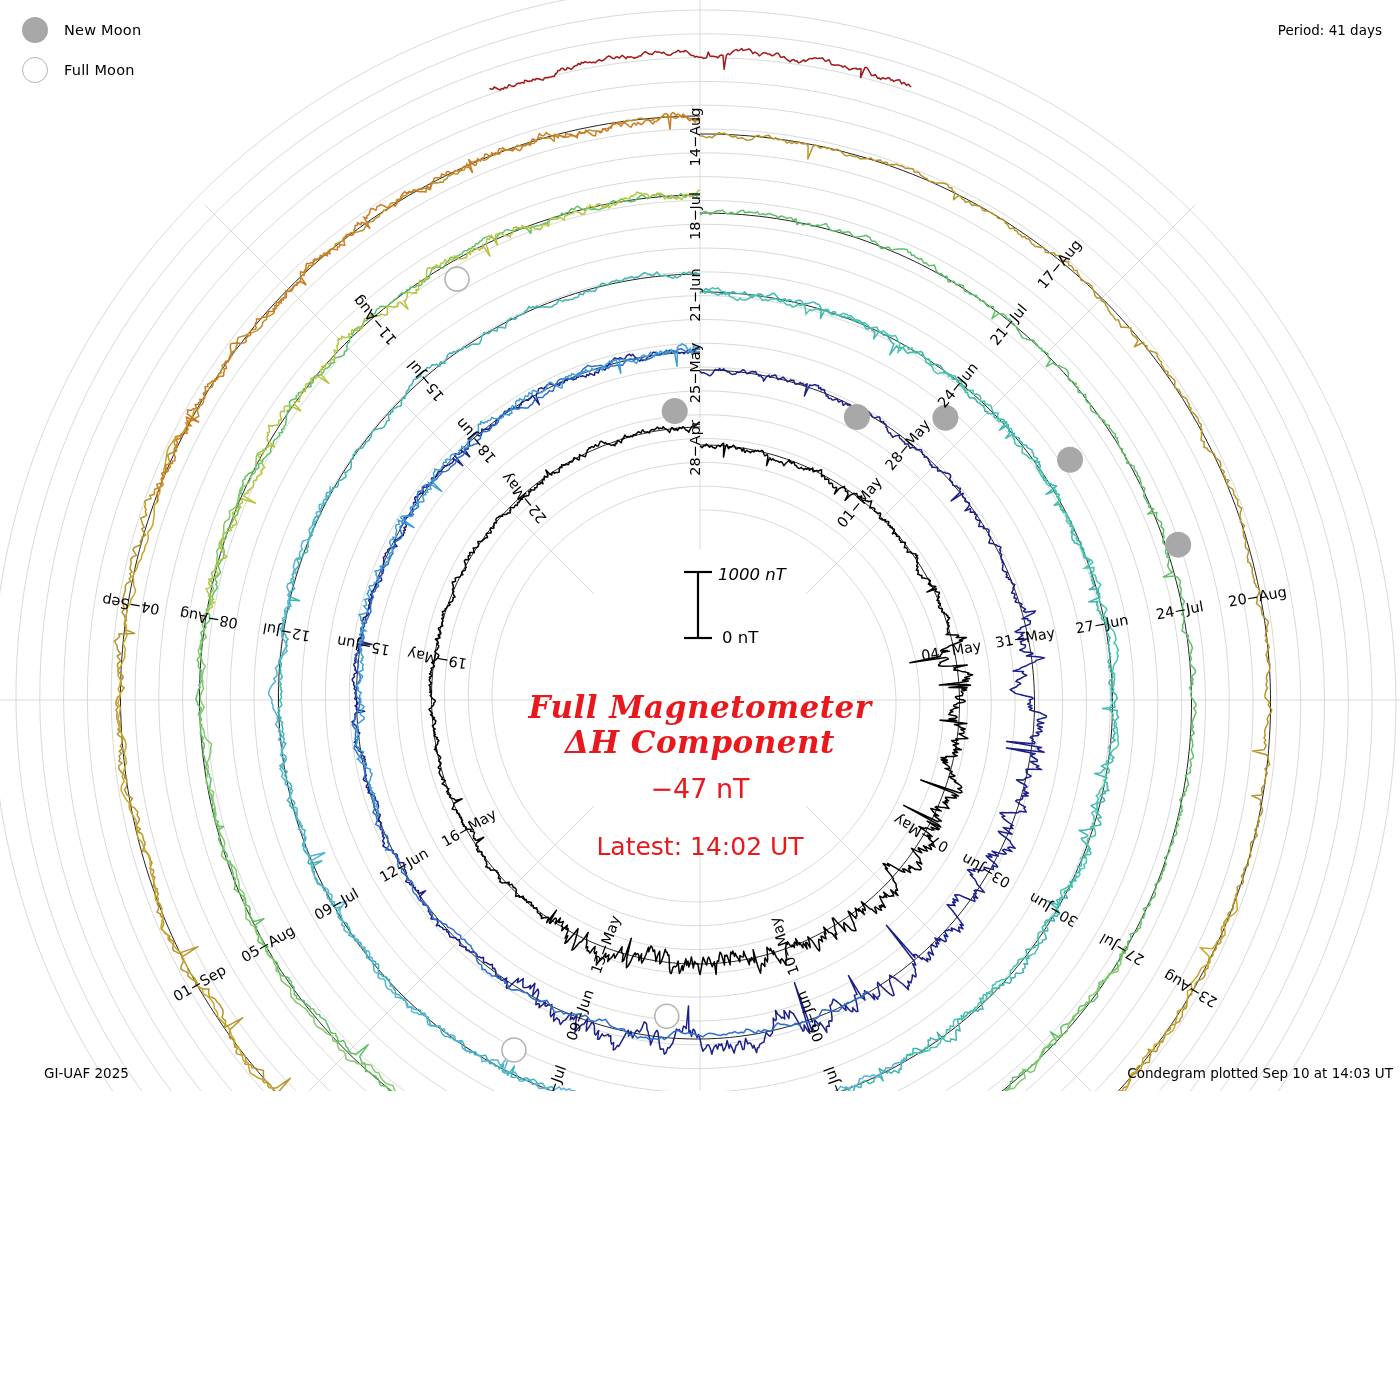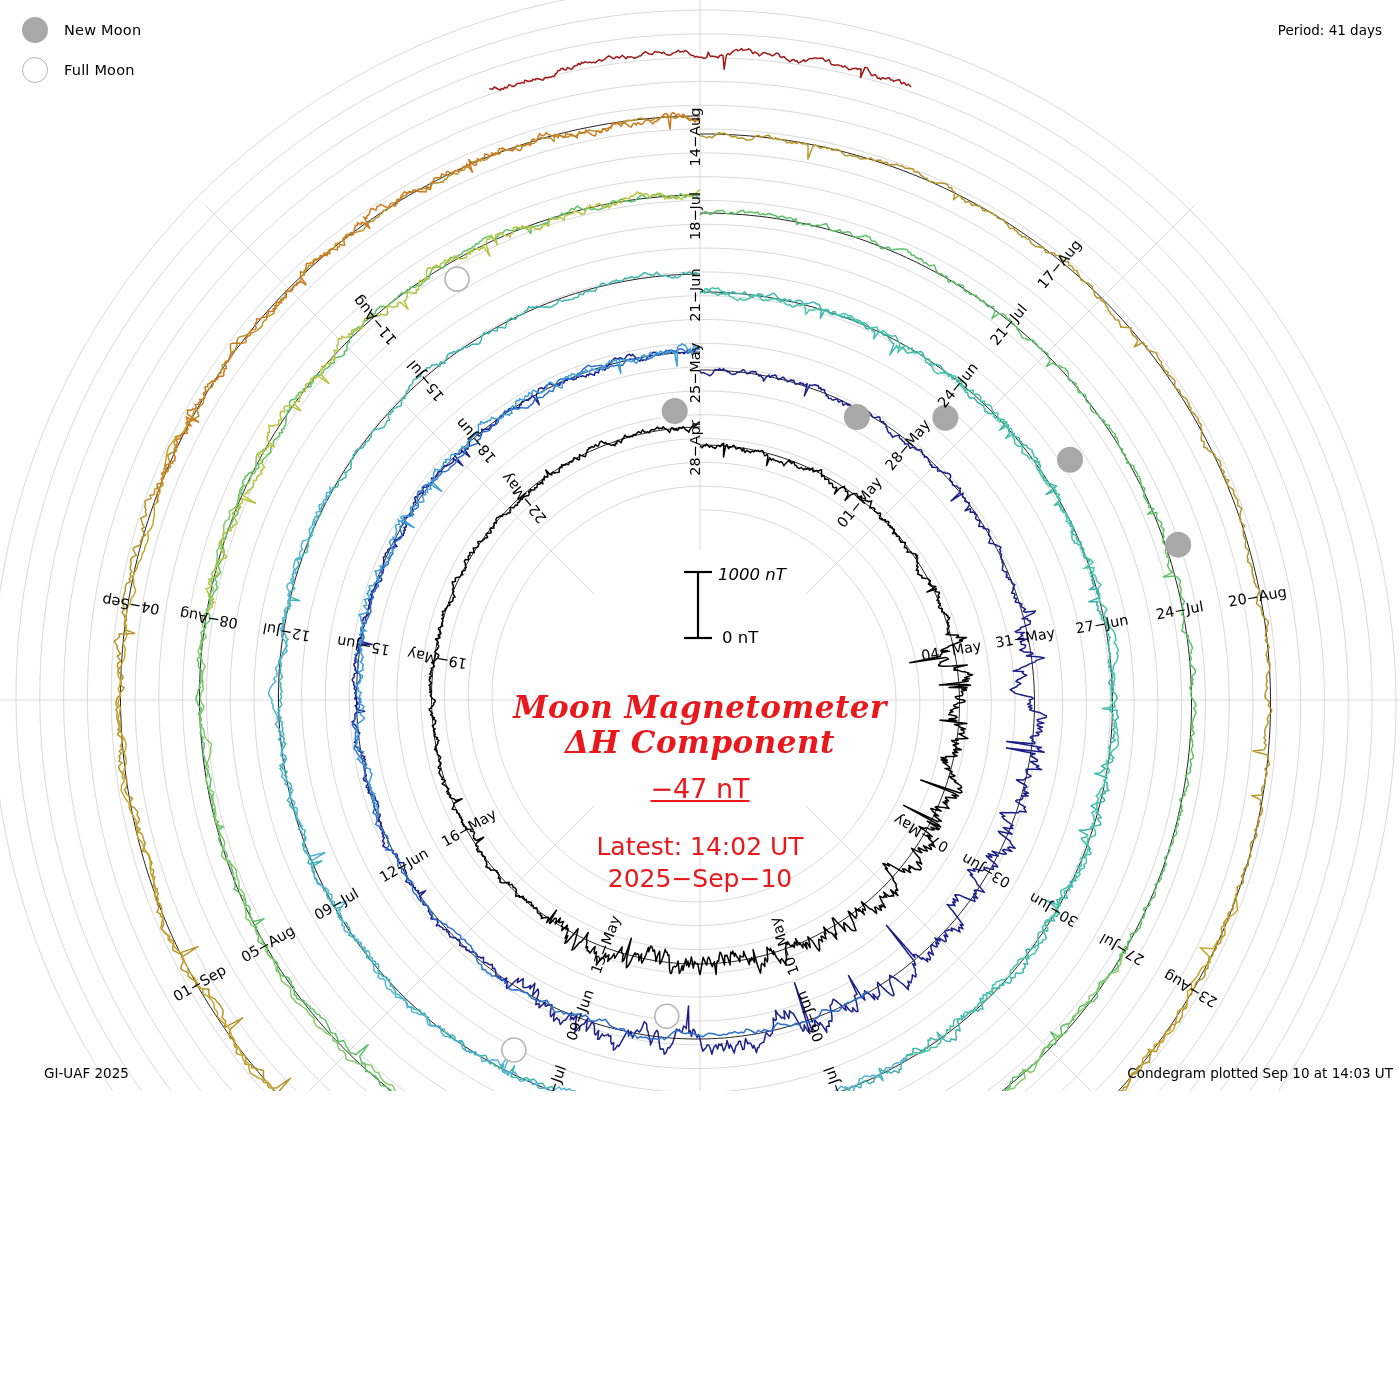--- a/index.html
+++ b/index.html
@@ -88,21 +88,20 @@
     font-style: italic;
     font-weight: bold;
     font-size: 31px;
     line-height: 1.12;
     letter-spacing: 0.5px;
   }
   .value-line {
     font-size: 27px;
     margin-top: 14px;
     font-family: "DejaVu Sans", sans-serif;
-    text-decoration: underline;
   }
   .latest-block {
     margin-top: 27px;
     font-size: 25px;
     line-height: 1.28;
     font-family: "DejaVu Sans", sans-serif;
   }
   .scale-label {
     position: absolute;
     font-size: 16.5px;
@@ -256,25 +255,24 @@
       <line x1="698" y1="572" x2="698" y2="638" stroke="#000" stroke-width="2.2"></line>
       <line x1="684" y1="572" x2="712" y2="572" stroke="#000" stroke-width="2.2"></line>
       <line x1="684" y1="638" x2="712" y2="638" stroke="#000" stroke-width="2.2"></line>
     </g>
   </svg>
 
   <div class="scale-label" id="scale-top">1000 nT</div>
   <div class="scale-label" id="scale-bottom">0 nT</div>
 
   <div class="center-text">
-    <div class="title-line">Moon Magnetometer</div>
+    <div class="title-line">Full Magnetometer</div>
     <div class="title-line">ΔH Component</div>
     <div class="value-line">−47 nT</div>
     <div class="latest-block">
       <div>Latest: 14:02 UT</div>
-      <div>2025−Sep−10</div>
     </div>
   </div>
 
   <div class="footer-left">GI-UAF 2025</div>
   <div class="footer-right">Condegram plotted Sep 10 at 14:03 UT</div>
 
 </div>
 
 </body></html>

